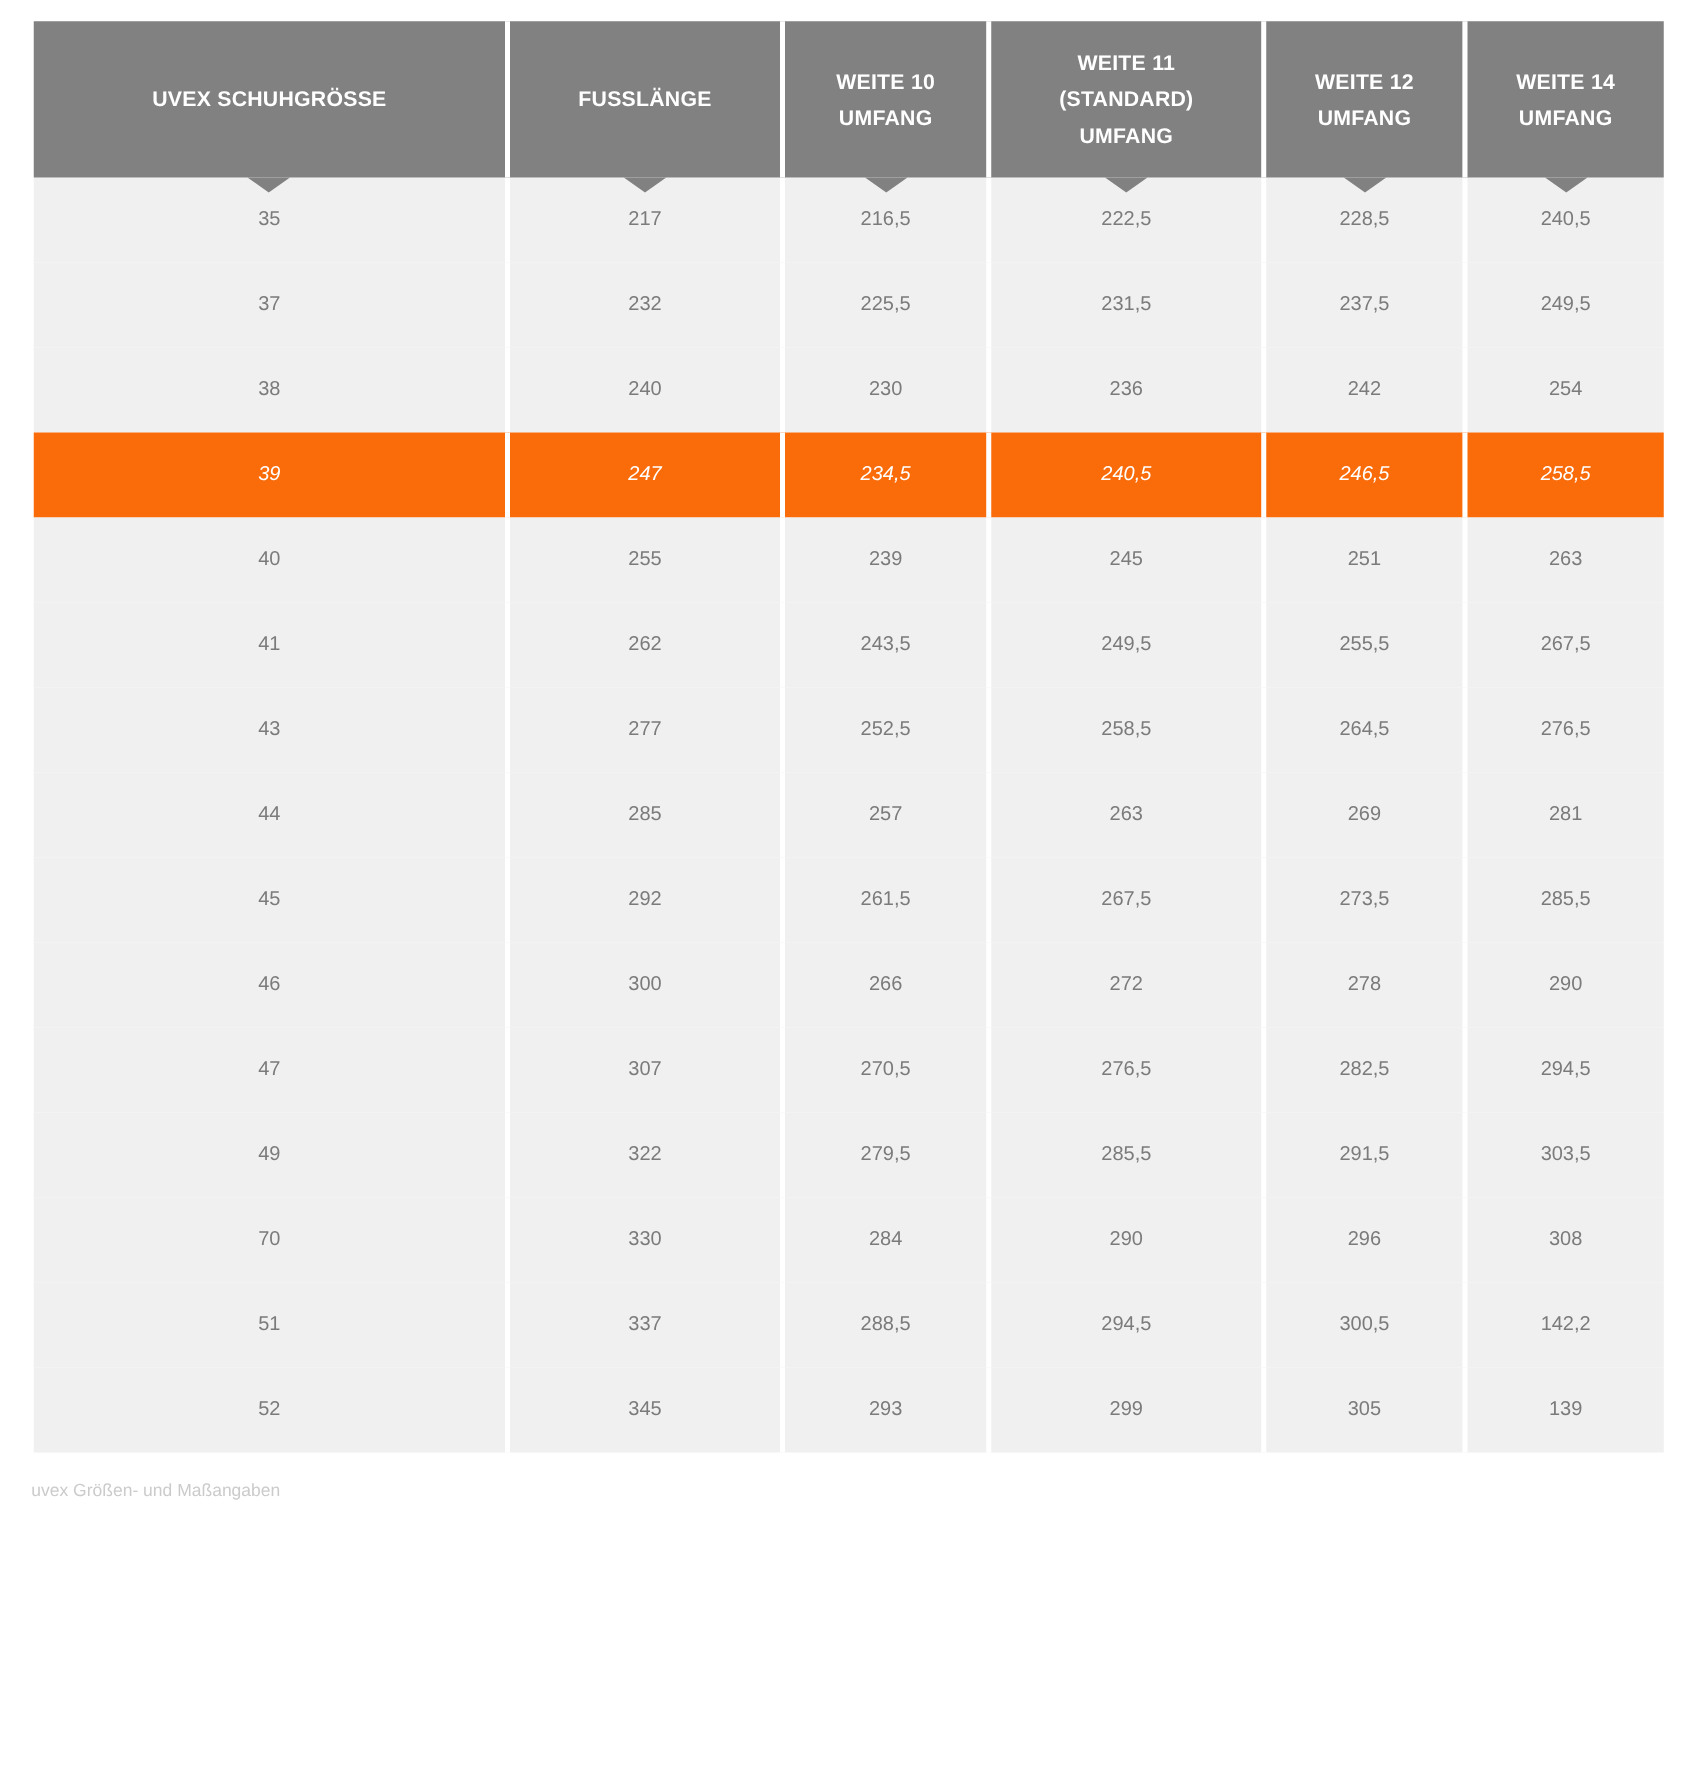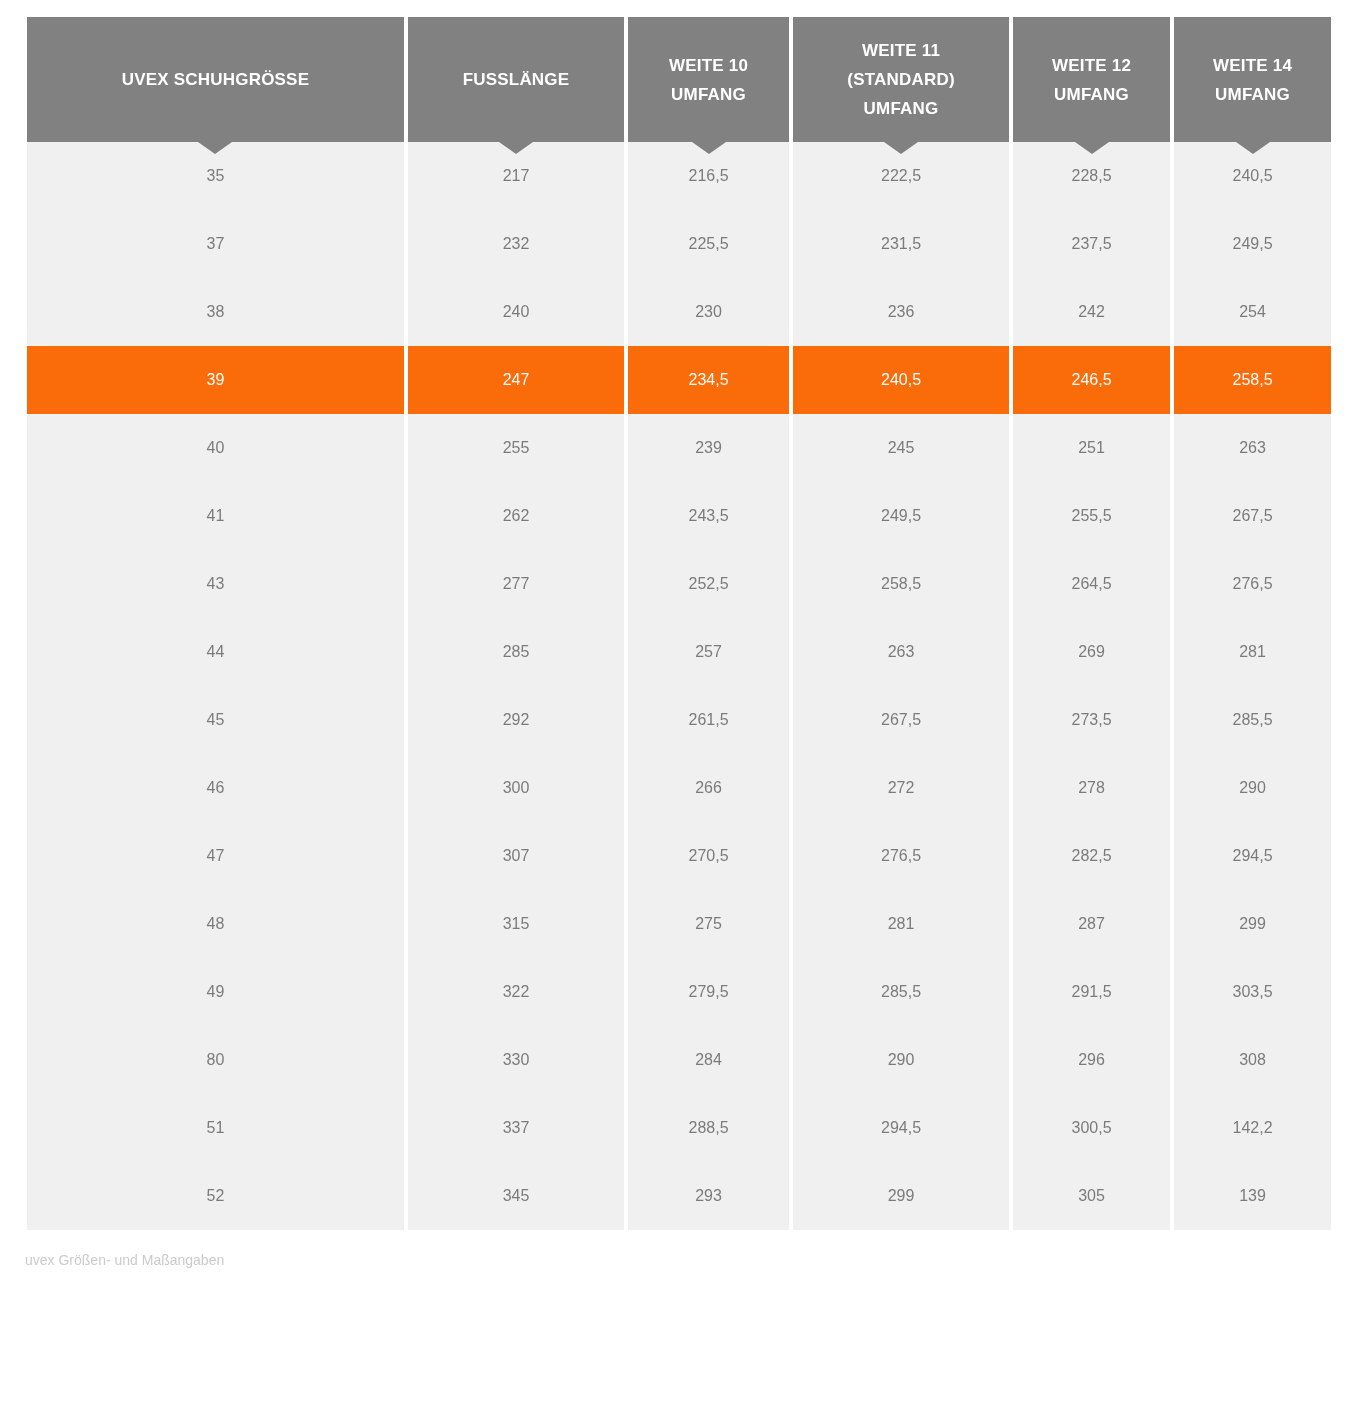--- a/index.html
+++ b/index.html
@@ -64,20 +64,21 @@
     color:var(--row-text);
     height:68px;
     text-align:center;
     vertical-align:middle;
     font-size:16px;
     padding:0 4px;
   }
   tr.highlight td{
     background:var(--hl-bg);
     color:var(--hl-text);
+    font-style:italic;
   }
   .caption{
     margin:22px 0 0 -2px;
     color:var(--caption);
     font-size:14px;
     font-weight:normal;
   }
 </style>
 </head>
 <body>
@@ -208,37 +209,29 @@
         </tr>
         <tr>
           <td>47</td>
           <td>307</td>
           <td>270,5</td>
           <td>276,5</td>
           <td>282,5</td>
           <td>294,5</td>
         </tr>
         <tr>
-          <td>48</td>
-          <td>315</td>
-          <td>275</td>
-          <td>281</td>
-          <td>287</td>
-          <td>299</td>
-        </tr>
-        <tr>
           <td>49</td>
           <td>322</td>
           <td>279,5</td>
           <td>285,5</td>
           <td>291,5</td>
           <td>303,5</td>
         </tr>
         <tr>
-          <td>80</td>
+          <td>70</td>
           <td>330</td>
           <td>284</td>
           <td>290</td>
           <td>296</td>
           <td>308</td>
         </tr>
         <tr>
           <td>51</td>
           <td>337</td>
           <td>288,5</td>

